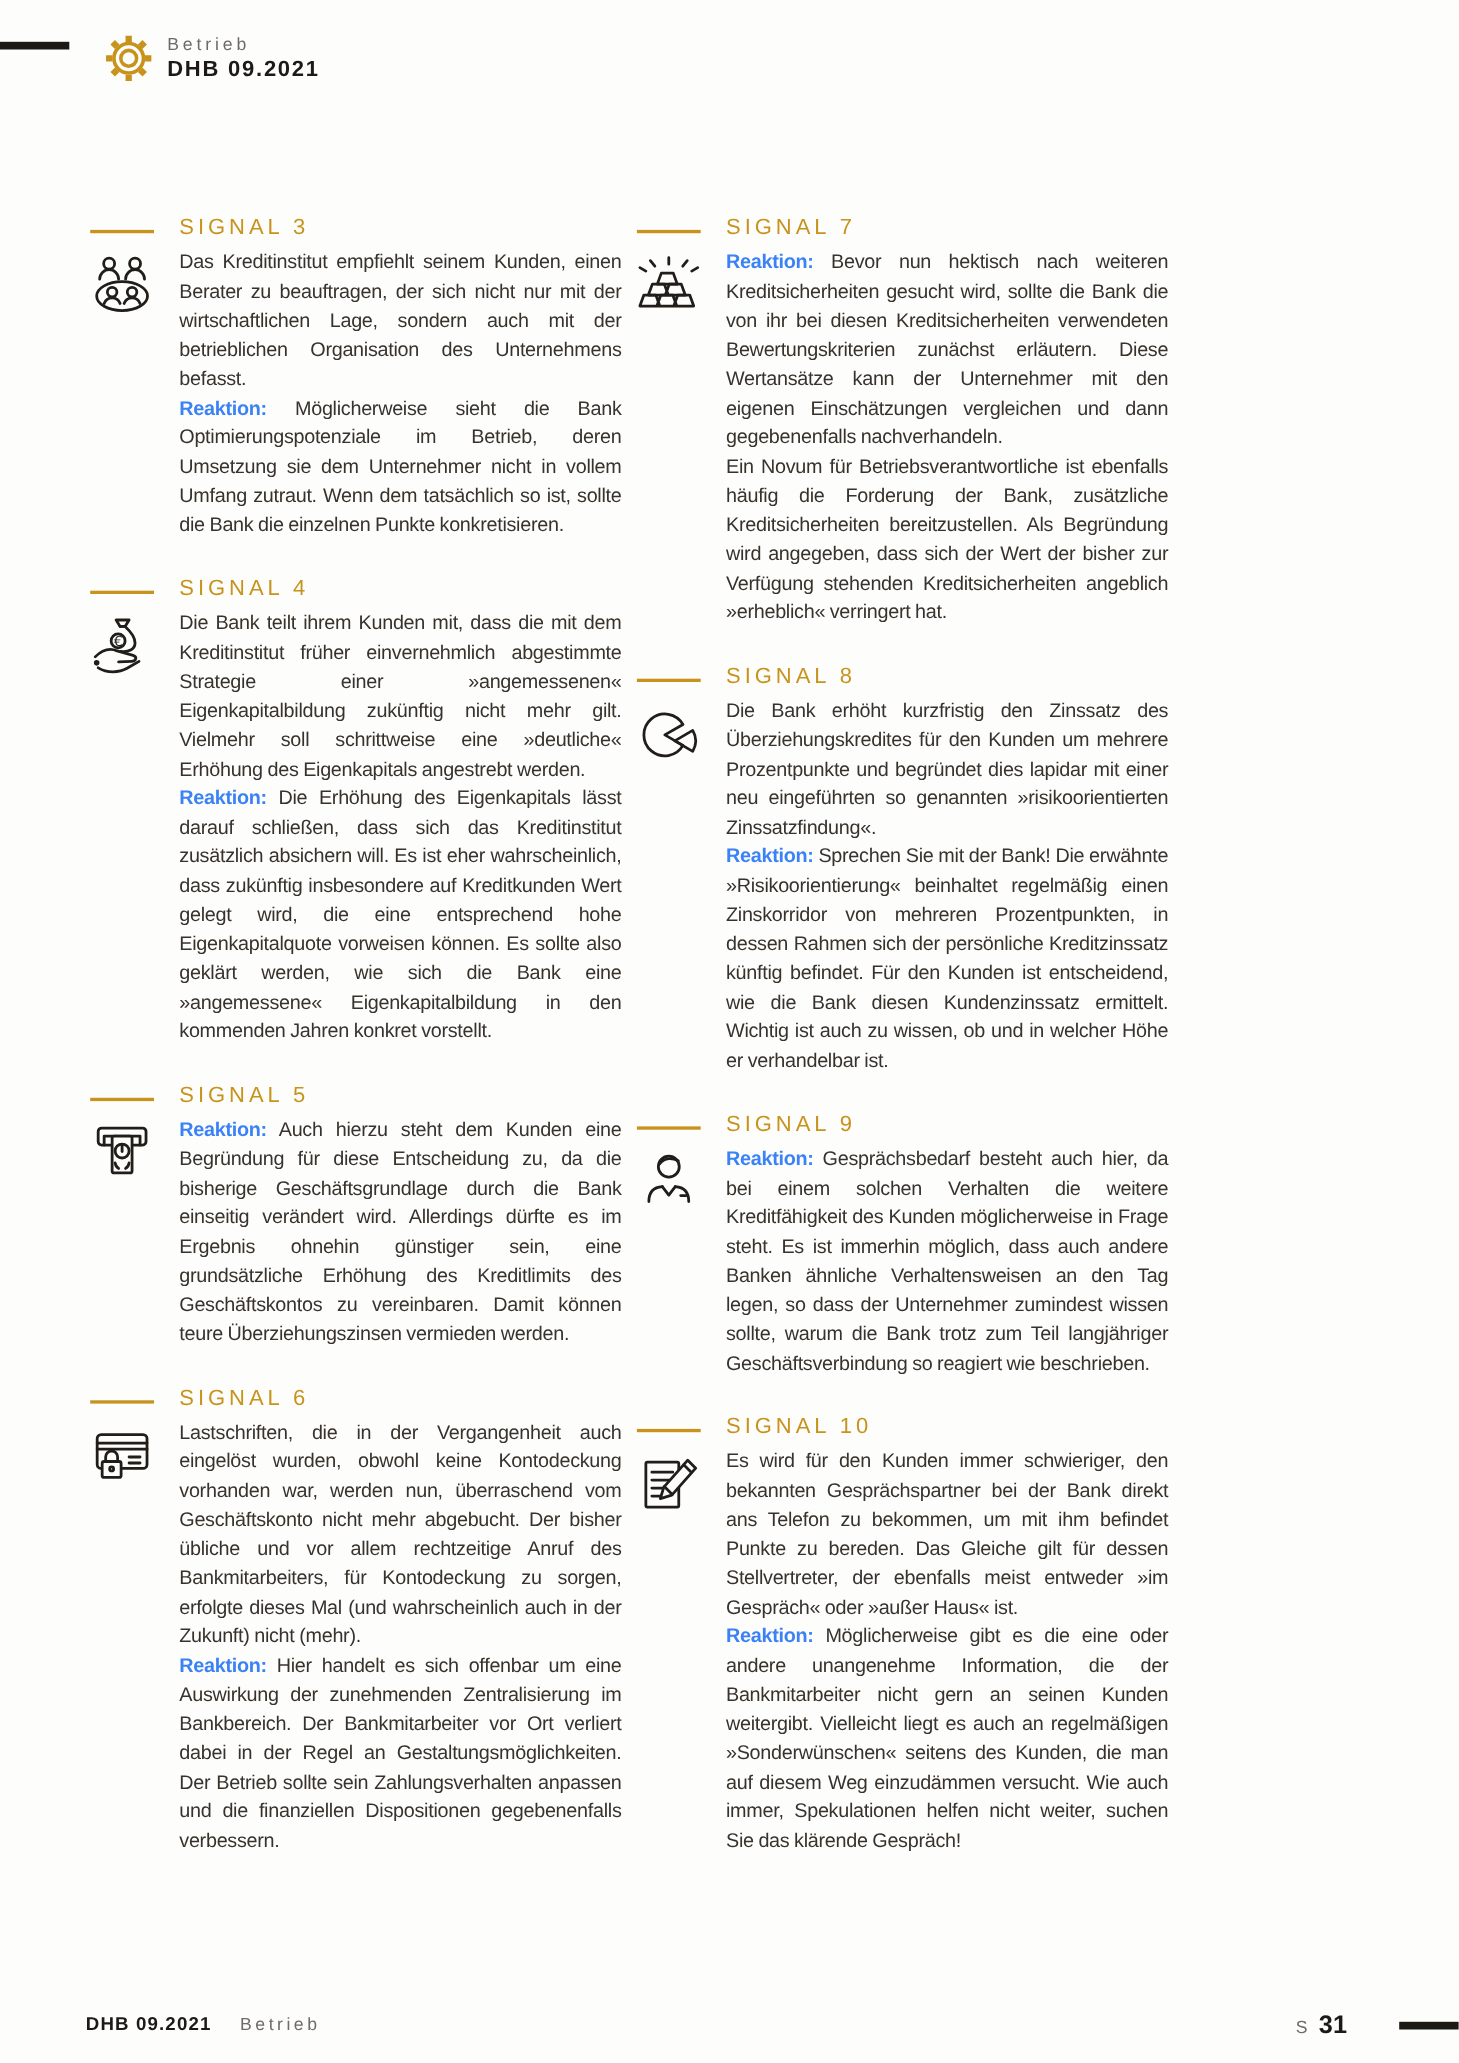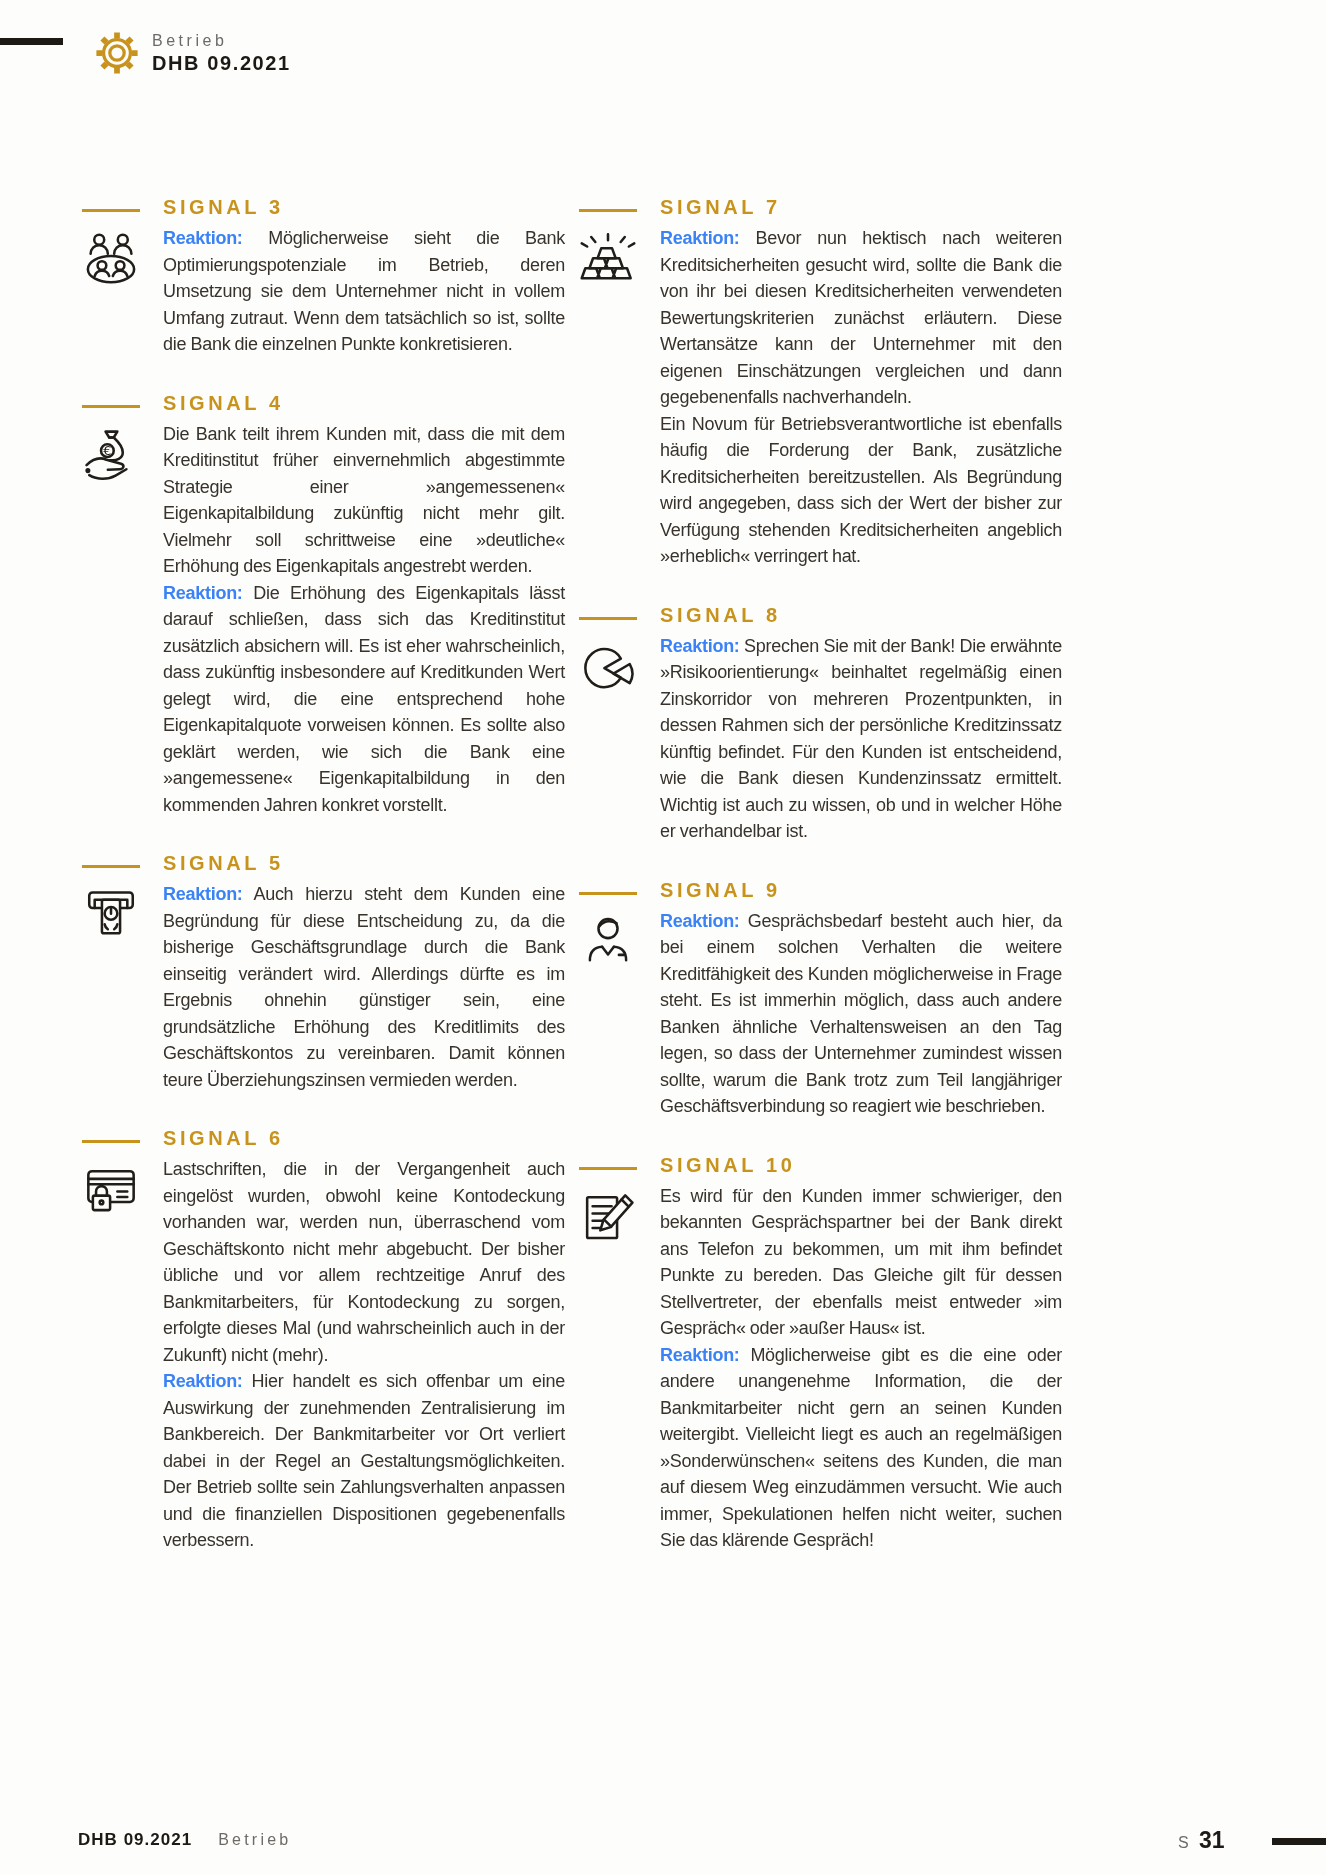--- a/index.html
+++ b/index.html
@@ -21,21 +21,21 @@
   .col{position:absolute;top:196px;width:483px;}
   .col-left{left:82px;}
   .col-right{left:579px;}
   .signal{display:flex;margin-bottom:34px;}
   .gutter{width:81px;flex:0 0 81px;}
   .rule{width:58px;height:3px;background:#c8931d;margin-top:13px;}
   .sig-icon{width:58px;height:58px;margin-top:20px;}
   .sig-icon svg{width:100%;height:100%;}
   .content{flex:1;}
   .sig-title{
-    margin:0 0 7px 0;font-size:20px;font-weight:700;color:#c8931d;
+    margin:0 0 7px 0;font-size:20px;font-weight:400;color:#c8931d;
     letter-spacing:0.18em;line-height:1.1;
   }
   p.body{
     margin:0;font-size:18px;line-height:26.5px;text-align:justify;
     letter-spacing:-0.015em;word-spacing:-0.5px;hyphens:auto;color:#38322c;
   }
   p.body strong{color:#3b82f6;font-weight:700;}
   
   .footer-left{position:absolute;left:78px;top:1830px;display:flex;align-items:baseline;gap:26px;}
   .footer-issue{font-size:17px;font-weight:700;letter-spacing:0.06em;color:#1d1a16;}
@@ -84,20 +84,21 @@
             <circle cx="22" cy="37" r="4.8"></circle>
             <path d="M14 48.5 a8.5 8.5 0 0 1 16 0"></path>
             <circle cx="42" cy="37" r="4.8"></circle>
             <path d="M34 48.5 a8.5 8.5 0 0 1 16 0"></path>
           </g>
         </svg>
       </div>
     </div>
     <div class="content">
       <h3 class="sig-title">SIGNAL 3</h3>
+      <p class="body">Das Kreditinstitut empfiehlt seinem Kunden, einen Berater zu beauftragen, der sich nicht nur mit der wirtschaftlichen Lage, sondern auch mit der betrieblichen Organisation des Unternehmens befasst.</p>
       <p class="body"><strong>Reaktion:</strong> <span>Möglicherweise sieht die Bank Optimierungspotenziale im Betrieb, deren Umsetzung sie dem Unternehmer nicht in vollem Umfang zutraut. Wenn dem tatsächlich so ist, sollte die Bank die einzelnen Punkte konkretisieren.</span></p>
     </div>
   </section>
 
   <section class="signal">
     <div class="gutter">
       <div class="rule"></div>
       <div class="sig-icon">
         <svg viewBox="0 0 64 64">
           <g class="ink">
@@ -200,20 +201,21 @@
         <svg viewBox="0 0 64 64">
           <g class="ink">
             <path d="M28 31 L46.2 20.5 A21 21 0 1 0 46.2 41.5 Z"></path>
             <path d="M38 37 L56 26.5 A21 21 0 0 1 56 47.5 Z"></path>
           </g>
         </svg>
       </div>
     </div>
     <div class="content">
       <h3 class="sig-title">SIGNAL 8</h3>
+      <p class="body">Die Bank erhöht kurzfristig den Zinssatz des Überziehungskredites für den Kunden um mehrere Prozentpunkte und begründet dies lapidar mit einer neu eingeführten so genannten »risikoorientierten Zinssatzfindung«.</p>
       <p class="body"><strong>Reaktion:</strong> <span>Sprechen Sie mit der Bank! Die erwähnte »Risikoorientierung« beinhaltet regelmäßig einen Zinskorridor von mehreren Prozentpunkten, in dessen Rahmen sich der persönliche Kreditzinssatz künftig befindet. Für den Kunden ist entscheidend, wie die Bank diesen Kundenzinssatz ermittelt. Wichtig ist auch zu wissen, ob und in welcher Höhe er verhandelbar ist.</span></p>
     </div>
   </section>
 
   <section class="signal">
     <div class="gutter">
       <div class="rule"></div>
       <div class="sig-icon">
         <svg viewBox="0 0 64 64">
           <g class="ink">

